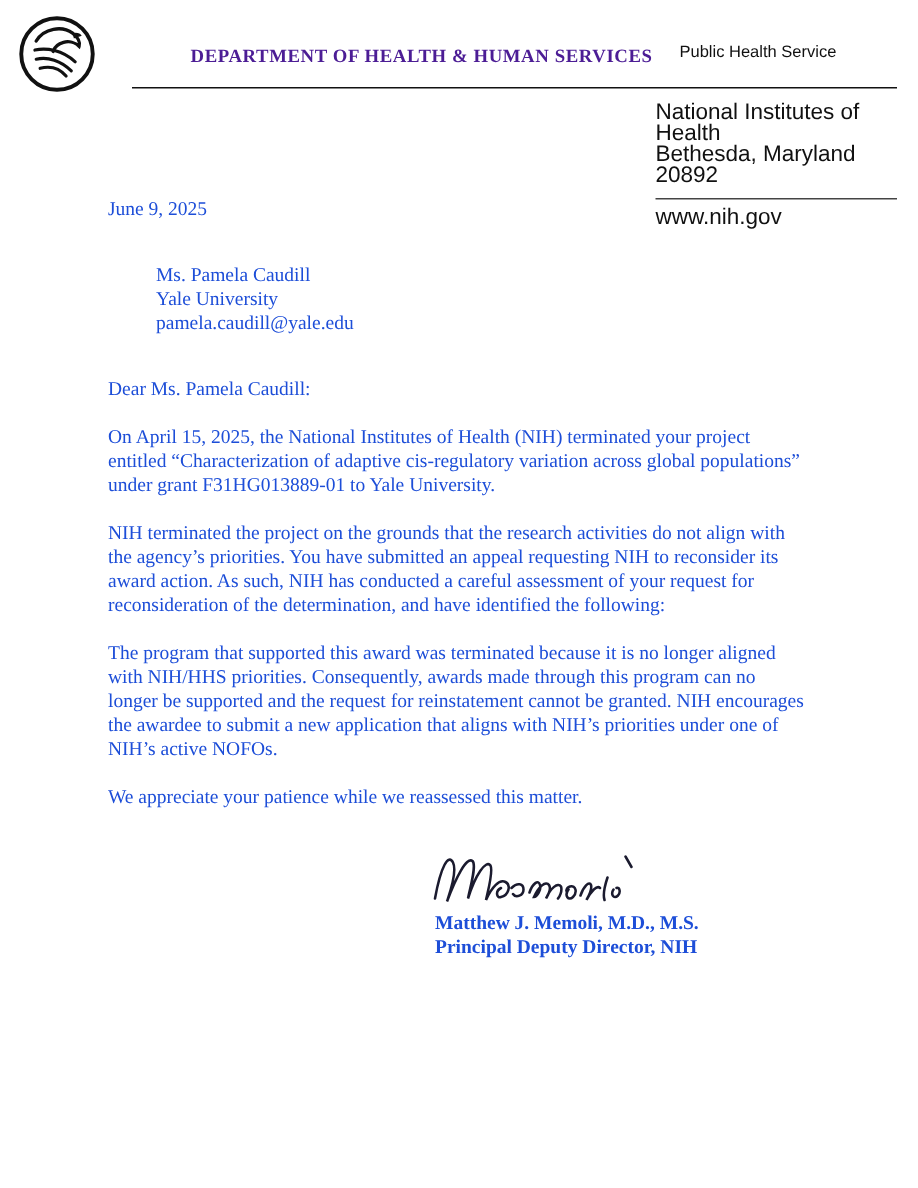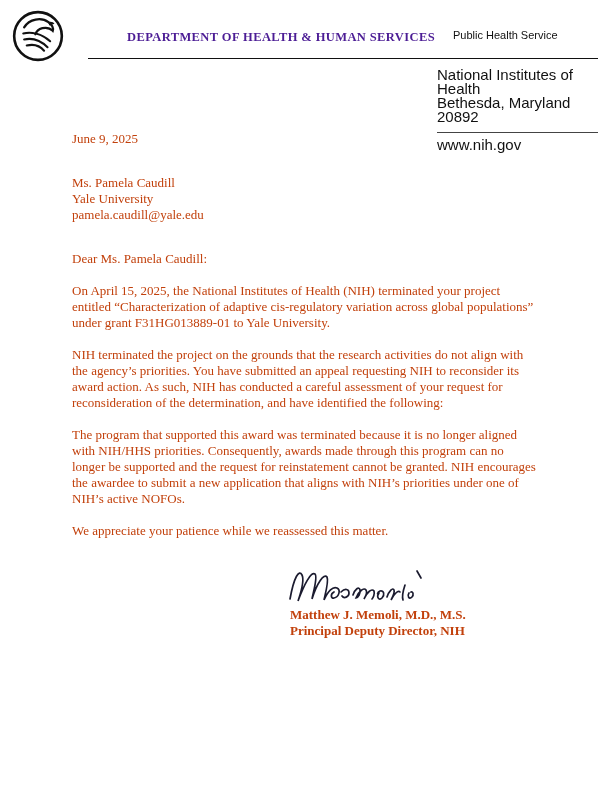--- a/index.html
+++ b/index.html
@@ -81,24 +81,24 @@
   }
 
   
   .letter-body {
     position: absolute;
     top: 131px;
     left: 72px;
     width: 468px;
     font-size: 13px;
     line-height: 16px;
-    color: #c2410c;
+    color: #1d4ed8;
   }
   .date-line { margin-bottom: 28px; }
-  .recipient-block { margin-bottom: 28px; }
+  .recipient-block { margin-bottom: 28px; margin-left: 32px; }
   .salutation { margin-bottom: 16px; }
   .para { margin-bottom: 16px; text-align: left; }
 
   .closing-block {
     margin-top: 24px;
     margin-left: 218px; 
   }
   .closing-word { margin-bottom: 6px; }
   .signature-svg {
     display: block;

